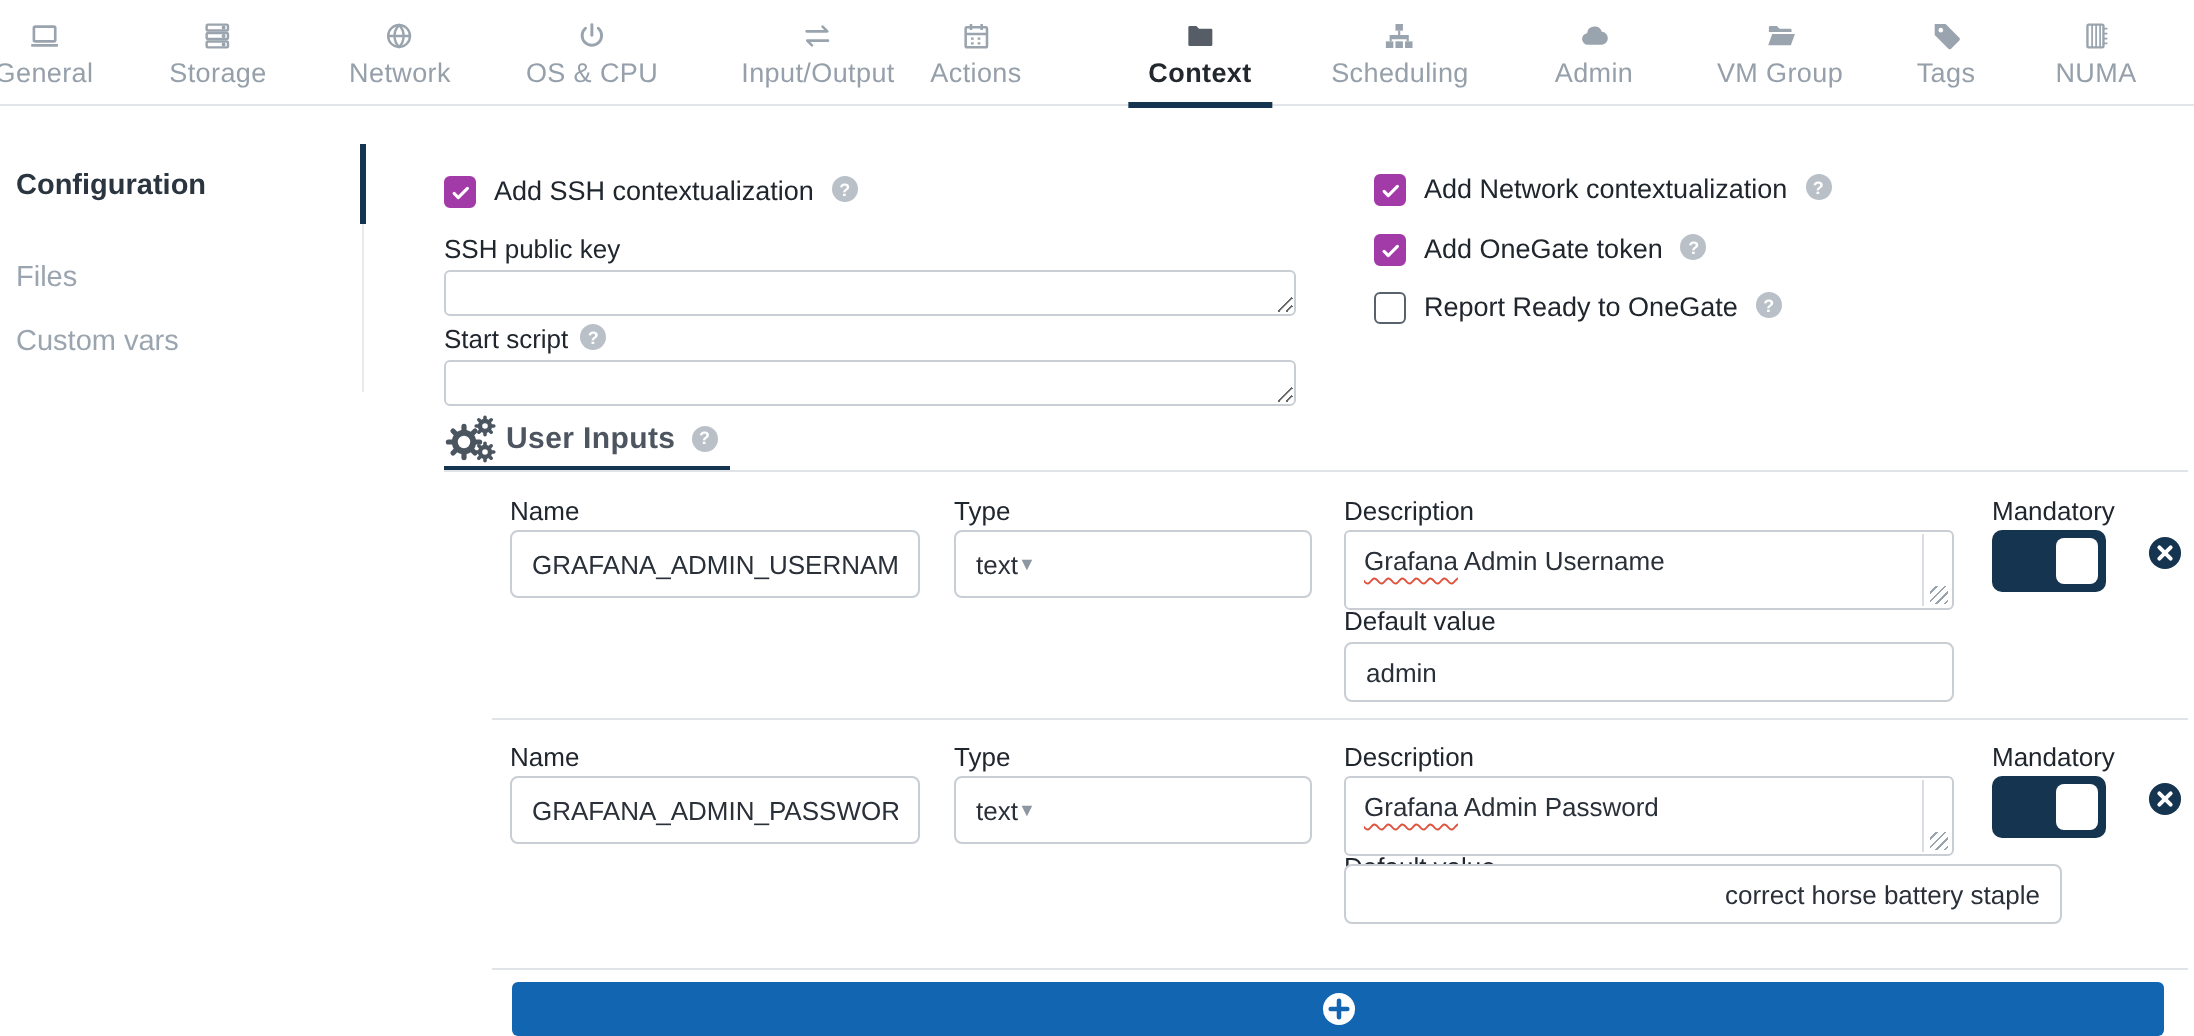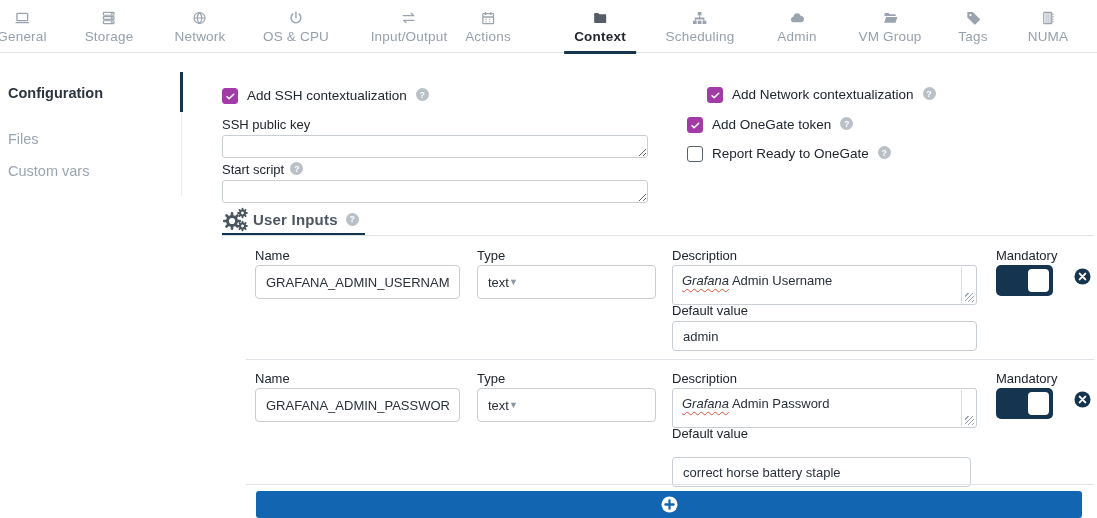--- a/index.html
+++ b/index.html
@@ -46,21 +46,21 @@
   .selectbox { position:absolute; height:34px; border:1px solid #c9ced4; border-radius:4px; background:#fff;
                display:flex; align-items:center; justify-content:flex-start; padding:0 10px; cursor:pointer; }
   .selectbox .selval { font-size:13px; color:#2a3039; }
   .selectbox .arrow { font-size:9px; color:#8d97a2; }
   .descbox { position:absolute; width:305px; height:40px; border:1px solid #c9ced4; border-radius:3px; background:#fff;
              font-size:13px; color:#2a3039; padding:7px 22px 7px 9px; overflow:hidden; cursor:text; }
   .descbox .vline { position:absolute; right:14px; top:1px; bottom:1px; width:1px; background:#dadee2; }
   .descbox .grip { position:absolute; right:2px; bottom:2px; width:9px; height:9px;
                    background:repeating-linear-gradient(135deg, transparent 0 2px, #9aa4ae 2px 3px); }
   .miss { text-decoration:underline; text-decoration-style:wavy; text-decoration-color:#e0523e;
-          text-decoration-thickness:1px; text-underline-offset:3px;font-style:italic; }
+          text-decoration-thickness:1px; text-underline-offset:3px; }
 
   
   .ui-header { position:absolute; left:222px; top:206px; display:flex; align-items:center; gap:4px; }
   .ui-title { font-size:15px; font-weight:700; color:#4d5560; letter-spacing:.2px; }
   .gears { color:#4a5560; display:flex; }
   .ui-underline { position:absolute; left:222px; top:233px; width:143px; height:3px; background:#15344f; }
   .hline { position:absolute; height:1px; background:#e0e4e8; }
 
   .toggle { position:absolute; width:57px; height:31px; border-radius:5px; background:#15344f; cursor:pointer; }
   .toggle .knob { position:absolute; top:4px; width:21px; height:23px; border-radius:4px; background:#fff; left:4px; }
@@ -223,21 +223,21 @@
 
   <div class="flabel" style="left:222px; top:117px">SSH public key</div>
   <textarea class="ta" style="left: 222px; top: 135px;"></textarea>
 
   <div class="cbrow" style="left:222px; top:162px; gap:6px">
     <span class="flabel" style="position:static">Start script</span>
     <span class="help">?</span>
   </div>
   <textarea class="ta" style="left: 222px; top: 180px;"></textarea>
 
-  <div class="cbrow" style="left:707px; top:87px">
+  <div class="cbrow" style="left:687px; top:87px">
     <span class="cb checked">
       <svg viewBox="0 0 24 24" fill="none" stroke="#fff" stroke-width="3.4" stroke-linecap="round" stroke-linejoin="round">
           <path d="M4.5 12.5l4.5 4.5 10-10"></path>
         </svg>
     </span>
     <span class="cb-label">Add Network contextualization</span>
     <span class="help">?</span>
   </div>
   <div class="cbrow" style="left:687px; top:117px">
     <span class="cb checked">
@@ -328,21 +328,21 @@
     </div>
 
   <span class="del" style="left:1074px; top:391px">
     <svg viewBox="0 0 18 18">
         <circle cx="9" cy="9" r="8.5" fill="#15344f"></circle>
         <path d="M6 6l6 6M12 6l-6 6" stroke="#fff" stroke-width="2.1" stroke-linecap="round"></path>
       </svg>
   </span>
 
   <div class="flabel" style="left:672px; top:426px">Default value</div>
-  <input class="tinput" style="left: 672px; top: 457px; width: 299px; height: 30px;" value="correct horse battery staple">
+  <input class="tinput" style="left: 672px; top: 432px; width: 359px; height: 30px; text-align: right;" value="correct horse battery staple">
 
   <div class="hline" style="left:246px; top:484px; width:848px"></div>
 
   <button class="addbtn">
     <svg width="17" height="17" viewBox="0 0 18 18">
       <circle cx="9" cy="9" r="8.5" fill="#fff"></circle>
       <path d="M9 4.6v8.8M4.6 9h8.8" stroke="#1266b1" stroke-width="2.4" stroke-linecap="round"></path>
     </svg>
   </button>
 

